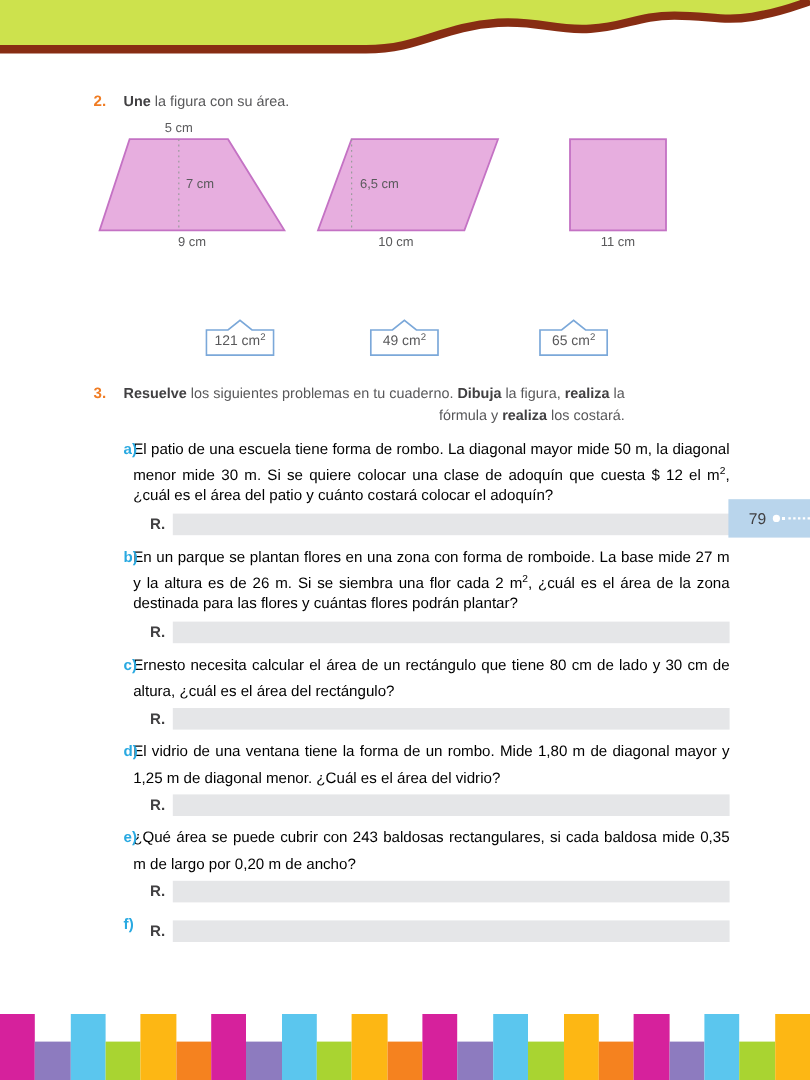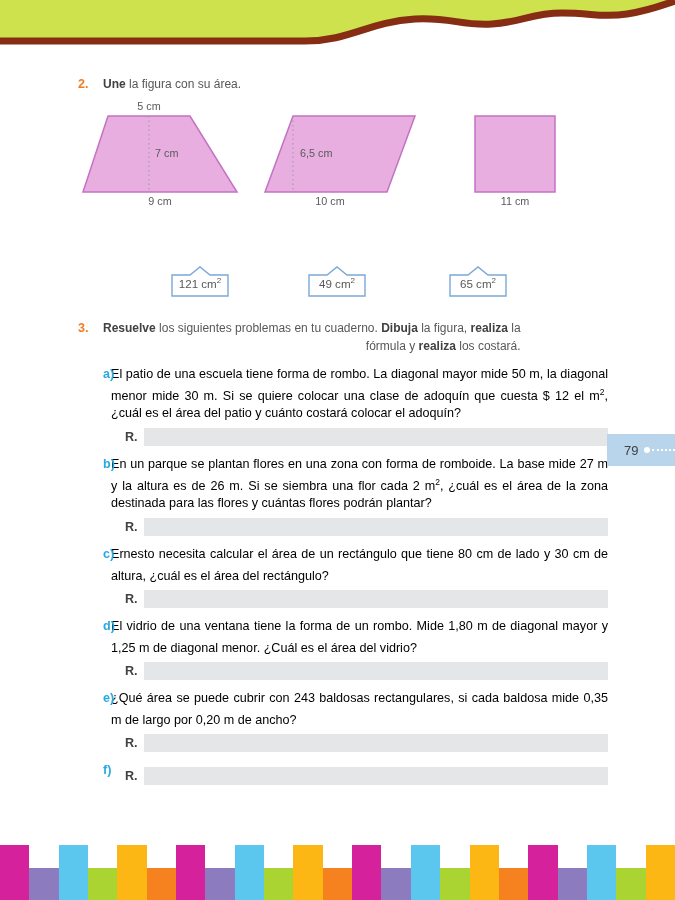--- a/index.html
+++ b/index.html
@@ -29,21 +29,21 @@
   
   .problem{position:absolute;left:103px;width:505px;}
   .plet{position:absolute;left:0;top:0;color:#29a9e1;font-weight:bold;font-size:12.6px;line-height:17.5px;}
   .ptext{margin-left:8px;font-size:12.6px;line-height:17.5px;text-align:justify;color:#000000;}
   .ptext sup{font-size:8.5px;}
   .prow{margin-left:22px;margin-top:5px;display:flex;align-items:center;height:18px;}
   .rlabel{font-weight:bold;color:#414042;font-size:12.6px;margin-right:6px;}
   .rbar{flex:1;height:18px;background:#e5e6e8;}
 
   
-  .badge{position:absolute;left:607px;top:434px;width:68px;height:32px;background:#b9d5ec;
+  .badge{position:absolute;left:607px;top:416px;width:68px;height:32px;background:#b9d5ec;
          display:flex;align-items:center;}
   .badge .pno{font-size:13px;color:#414042;margin-left:17px;margin-right:6px;}
   .badge .dot{width:6px;height:6px;border-radius:50%;background:#fff;flex:none;}
   .badge .dotline{flex:1;border-top:2px dotted #fff;margin-left:2px;}
 
   
   .footer{position:absolute;left:0;bottom:0;width:675px;height:55px;display:flex;align-items:flex-end;}
   .fbar{flex:1;}
   .fbar.tall{height:55px;}
   .fbar.short{height:32px;}

